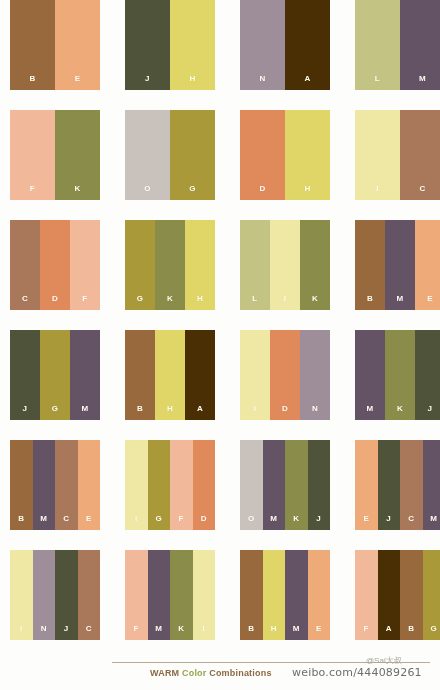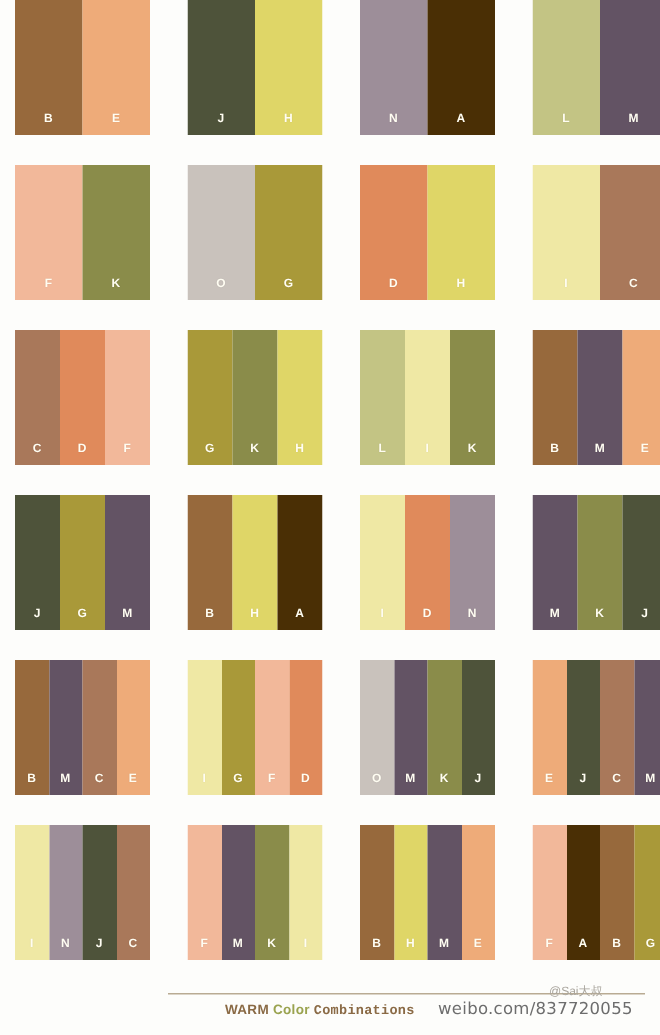--- a/index.html
+++ b/index.html
@@ -73,21 +73,21 @@
     position: absolute;
     left: 150px;
     top: 8px;
     font-size: 9px;
     font-weight: bold;
     letter-spacing: 0.2px;
     white-space: nowrap;
   }
   .cap-warm { color: #8a6a45; }
   .cap-color { color: #9aa34f; }
-  .cap-comb { color: #8a6a45; font-family: Liberation Mono, monospace; }
+  .cap-comb { color: #8a6a45; }
   #footer-url {
     position: absolute;
     left: 292px;
     top: 6px;
     font-size: 11px;
     color: #6d6d6d;
     letter-spacing: 0.2px;
     font-family: "DejaVu Sans", sans-serif;
     white-space: nowrap;
   }
@@ -381,14 +381,14 @@
       </div>
     </div>
   </div>
 
 <div id="footer">
   <div class="divider"></div>
   <div id="watermark">@Sai大叔</div>
   <div id="footer-caption">
     <span class="cap-warm">WARM</span><span> </span><span class="cap-color">Color</span><span> </span><span class="cap-comb">Combinations</span>
   </div>
-  <div id="footer-url">weibo.com/837720055</div>
+  <div id="footer-url">weibo.com/444089261</div>
 </div>
 
 </body></html>

